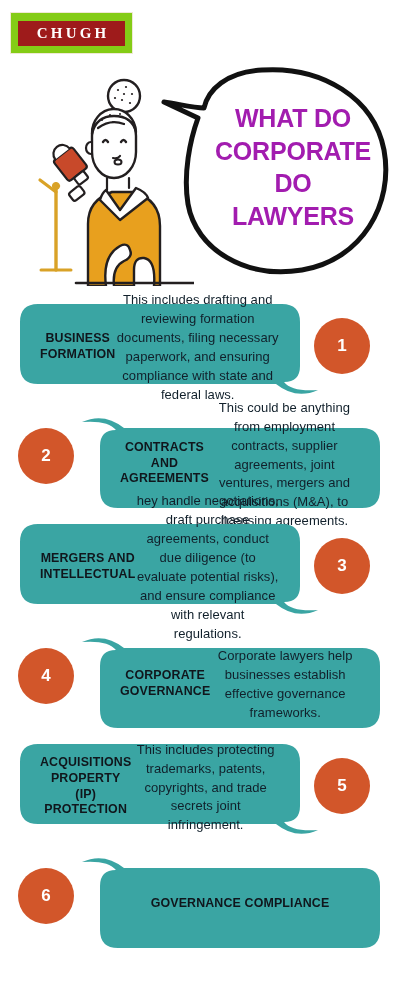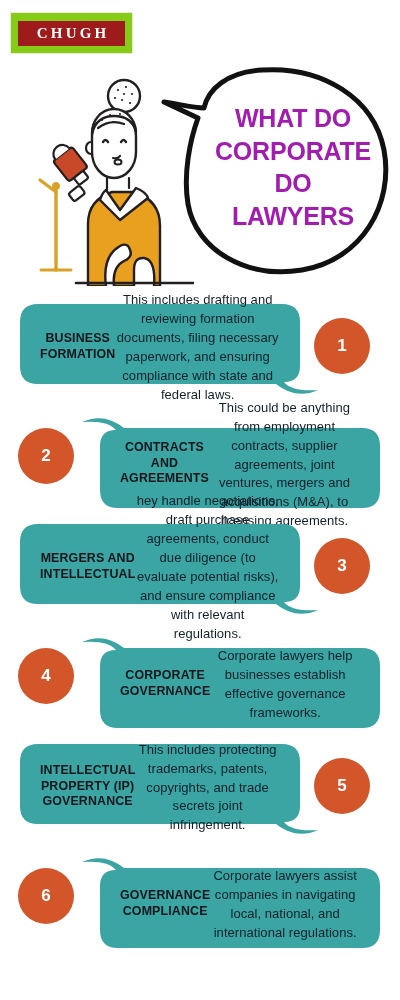--- a/index.html
+++ b/index.html
@@ -302,32 +302,31 @@
     <div class="step-badge">4</div>
   </div>
 
   <div class="step right">
     <svg class="bubble-svg" viewBox="0 0 400 110">
       <path d="M38 8 L282 8 Q300 8 300 26 L300 70 Q300 86 284 86
                Q292 96 318 94 Q296 104 276 88 L38 88
                Q20 88 20 70 L20 26 Q20 8 38 8 Z" fill="#3AA5A3"></path>
     </svg>
     <div class="step-content">
-      <div class="step-title">INTELLECTUAL PROPERTY (IP) GOVERNANCE</div>
+      <div class="step-title">ACQUISITIONS PROPERTY (IP) PROTECTION</div>
       <div class="step-body">This includes protecting trademarks, patents, copyrights, and trade secrets joint infringement.</div>
     </div>
     <div class="step-badge">5</div>
   </div>
 
   <div class="step left">
     <svg class="bubble-svg" viewBox="0 0 400 110">
       <path d="M362 102 L118 102 Q100 102 100 84 L100 40 Q100 24 116 24
                Q108 14 82 16 Q104 6 124 22 L362 22
                Q380 22 380 40 L380 84 Q380 102 362 102 Z" fill="#3AA5A3"></path>
     </svg>
     <div class="step-content">
       <div class="step-title">GOVERNANCE COMPLIANCE</div>
-      <div class="step-body">Corporate lawyers assist companies in navigating local, national, and international regulations.</div>
     </div>
     <div class="step-badge">6</div>
   </div>
 
 </div>
 
 </body></html>

